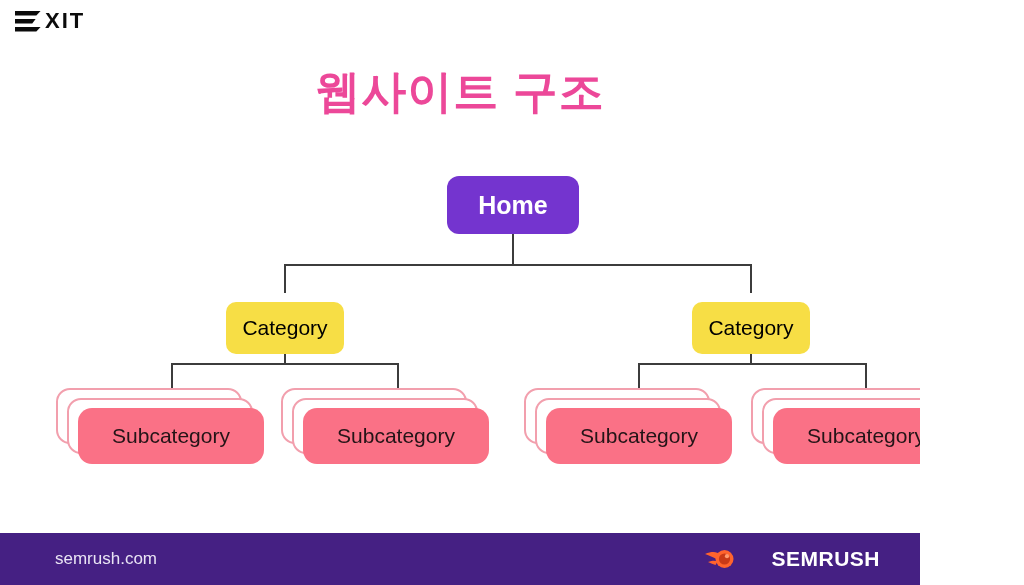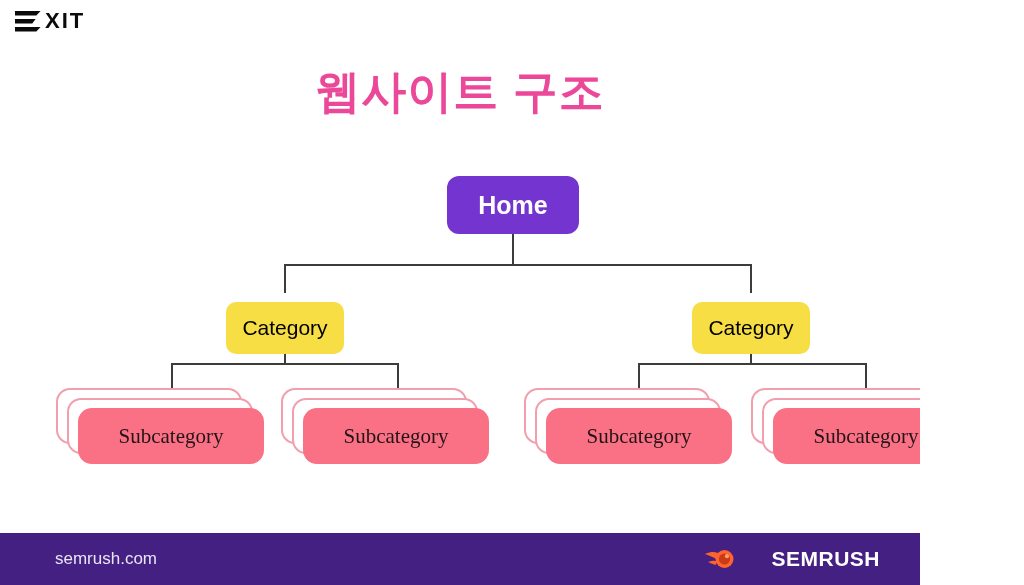--- a/index.html
+++ b/index.html
@@ -85,21 +85,21 @@
     border-radius: 14px;
   }
   .stack .ghost.g2 { left: -22px; top: -20px; }
   .stack .ghost.g1 { left: -11px; top: -10px; }
   .stack .front {
     position: absolute; left: 0; top: 0;
     width: 186px; height: 56px;
     display: flex; align-items: center; justify-content: center;
     background: var(--subcategory-box, #FA7186);
     border-radius: 14px;
-    color: #241417; font-size: 21px; font-weight: 400; font-family: Liberation Serif, serif;
+    color: #241417; font-size: 21px; font-weight: 400;
   }
 
   
   .footer {
     position: absolute; left: 0; bottom: 0;
     width: 100%; height: 52px;
     background: var(--footer-bg, #452083);
     display: flex; align-items: center; justify-content: space-between;
     padding: 0 40px 0 55px;
   }

